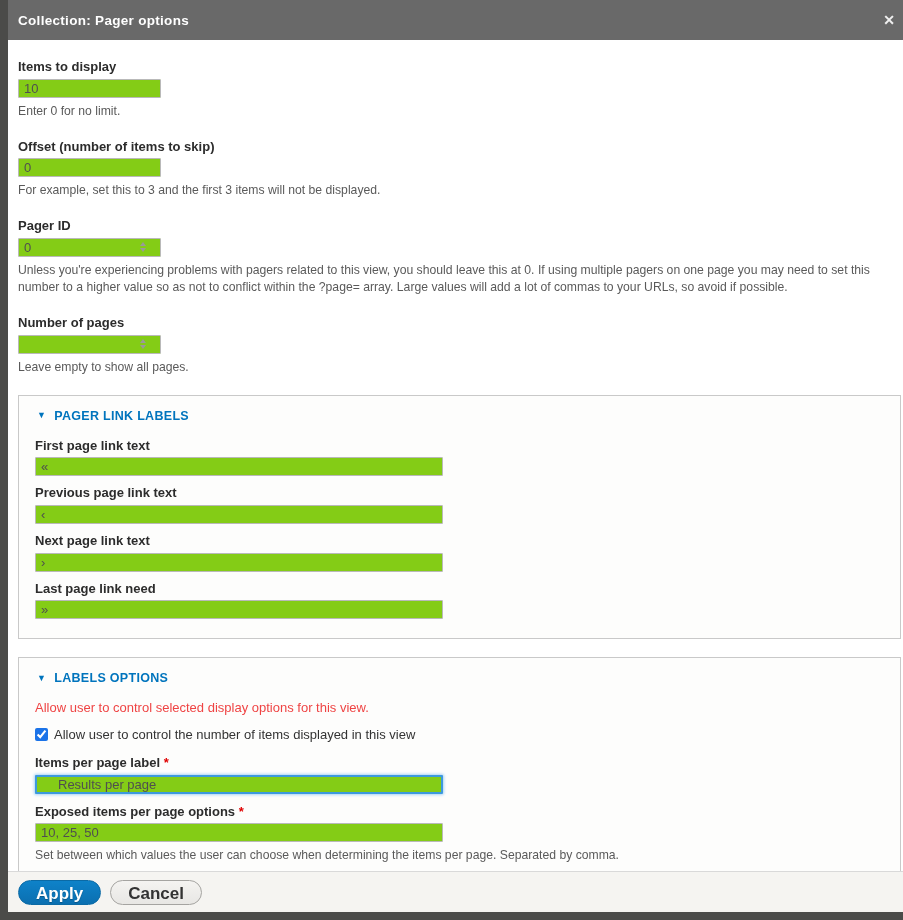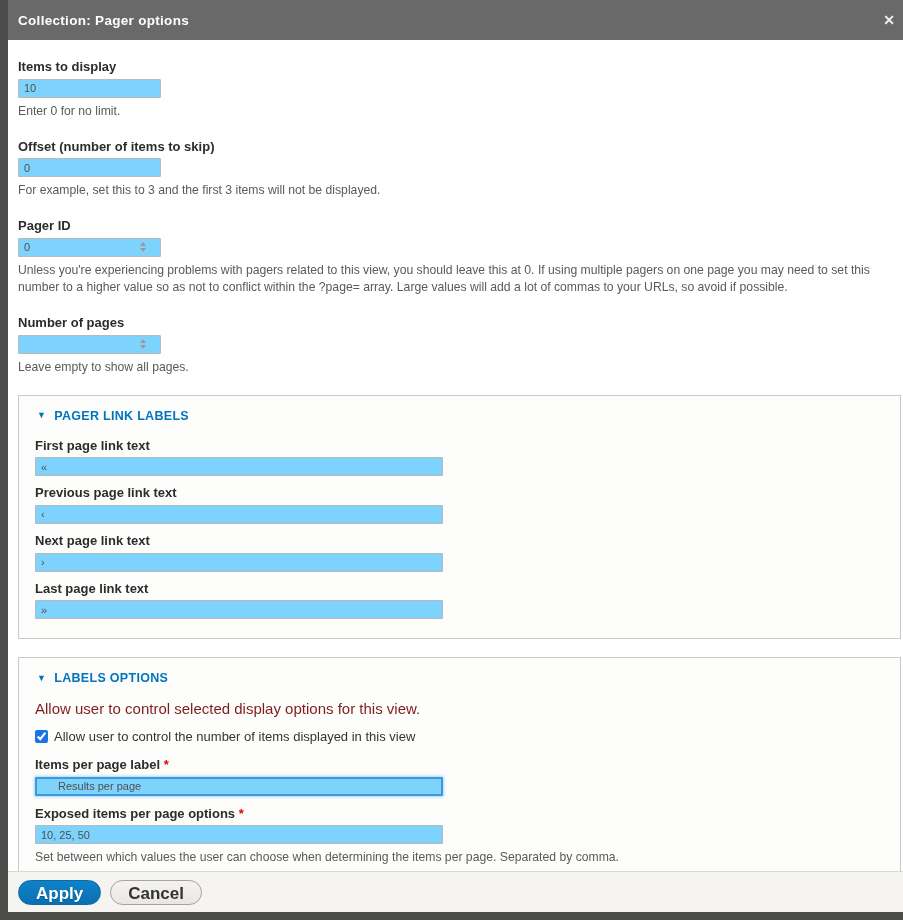--- a/index.html
+++ b/index.html
@@ -32,22 +32,22 @@
   }
   
   .content { padding:19px 10px 0 10px; }
   .fgroup { margin-bottom:19px; }
   .field-label {
     display:block; font-weight:bold; font-size:13px; color:#2c2c2c;
     margin-bottom:4px; line-height:1.2;
   }
   .req { color:#e00000; font-weight:bold; }
   input.text {
-    height:19px; border:1px solid #b9b9b9; background:#7dd3fc;
-    font-family:inherit; font-size:11px; color:#4f4f4f;
+    height:19px; border:1px solid #b9b9b9; background:#84cc16;
+    font-family:inherit; font-size:13px; color:#4f4f4f;
     padding:1px 5px; border-radius:1px; display:block;
   }
   input.text.focused {
     border:2px solid #3d99dd;
     box-shadow:0 0 3px 1px #a9d4f5;
     padding:0 21px;
   }
   .w-narrow { width:143px; }
   .w-wide { width:408px; }
   .help {
@@ -77,21 +77,21 @@
   }
   .legend {
     display:flex; align-items:center; gap:8px;
     color:#0074bd; font-weight:bold; font-size:12.5px;
     letter-spacing:.3px; cursor:pointer; margin:3px 0 15px 2px;
   }
   .legend .arrow { font-size:9px; line-height:1; }
   .fs-field { margin-bottom:9px; }
   .fs-field:last-child { margin-bottom:2px; }
   .fieldset .field-label { margin-bottom:4px; }
-  .fs-desc { font-size:15px; color:#7f1d1d; margin-bottom:12px; }
+  .fs-desc { font-size:13px; color:#ef4444; margin-bottom:12px; }
   .checkbox-row {
     display:flex; align-items:center; gap:6px;
     font-size:13px; color:#333; margin-bottom:13px; cursor:default;
   }
   .checkbox-row input[type="checkbox"] {
     width:13px; height:13px; accent-color:#1b73e8; margin:0; flex:0 0 auto;
   }
   .checkbox-row label { cursor:pointer; }
   .mb-sm { margin-bottom:10px; }
   
@@ -175,21 +175,21 @@
       </div>
       <div class="fs-field">
         <label class="field-label">Previous page link text</label>
         <input class="text w-wide" type="text" value="‹" style="">
       </div>
       <div class="fs-field">
         <label class="field-label">Next page link text</label>
         <input class="text w-wide" type="text" value="›" style="">
       </div>
       <div class="fs-field">
-        <label class="field-label">Last page link text</label>
+        <label class="field-label">Last page link need</label>
         <input class="text w-wide" type="text" value="»" style="">
       </div>
     </div>
 
     <div class="fieldset">
       <div class="legend">
         <span class="arrow">▼</span>
         <span>LABELS OPTIONS</span>
       </div>
 

